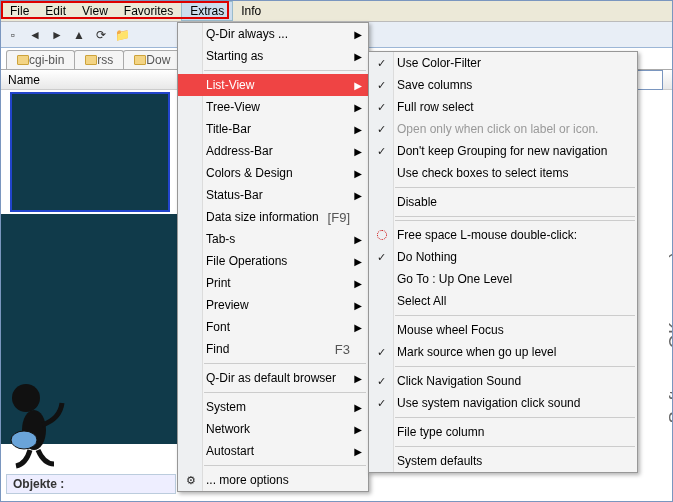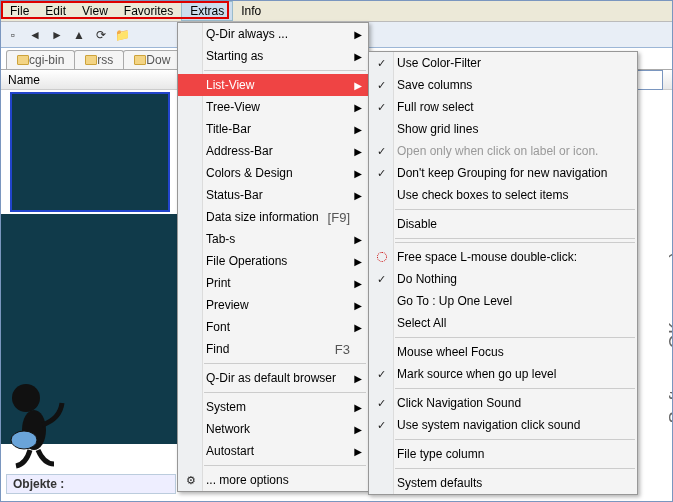--- a/index.html
+++ b/index.html
@@ -185,23 +185,20 @@
         <span>Use Color-Filter</span>
       </div>
       <div class="mi">
         <span class="check">✓</span>
         <span>Save columns</span>
       </div>
       <div class="mi">
         <span class="check">✓</span>
         <span>Full row select</span>
       </div>
-      <div class="mi">
-        <span>Show grid lines</span>
-      </div>
       <div class="mi disabled">
         <span class="check">✓</span>
         <span>Open only when click on label or icon.</span>
       </div>
       <div class="mi">
         <span class="check">✓</span>
         <span>Don't keep Grouping for new navigation</span>
       </div>
       <div class="mi">
         <span>Use check boxes to select items</span>

